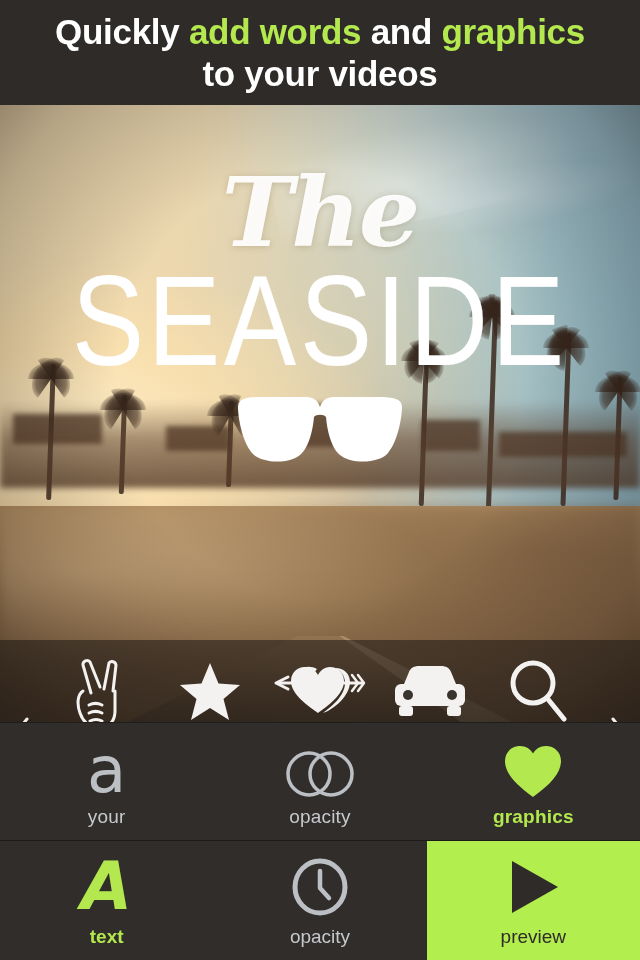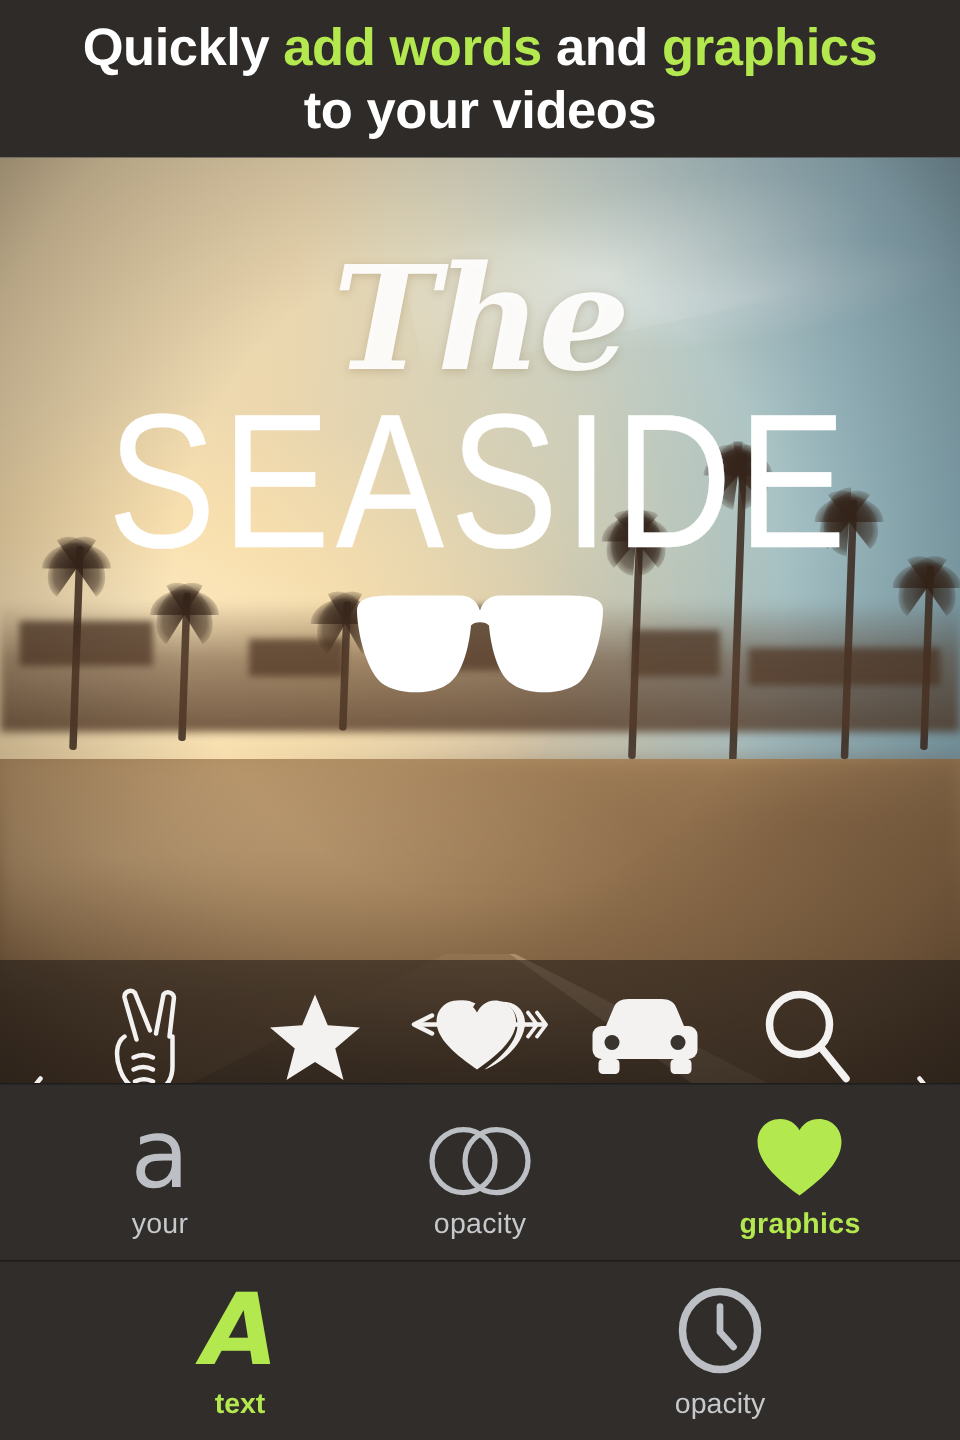--- a/index.html
+++ b/index.html
@@ -377,15 +377,23 @@
     <div class="mb-item">
       <div class="mb-ico">
         <svg width="56" height="58" viewBox="0 0 56 58" fill="none" stroke="#bcc0c4" stroke-width="5">
           <ellipse cx="28" cy="29" rx="25" ry="26"></ellipse>
           <path d="M28 13 V30 L37 40" stroke-width="4.5" stroke-linecap="round" stroke-linejoin="round"></path>
         </svg>
       </div>
       <div class="mb-lbl">opacity</div>
     </div>
 
+    <div class="mb-item preview">
+      <div class="mb-ico">
+        <svg width="58" height="58" viewBox="0 0 58 58">
+            <path d="M8 3 L54 29 L8 55 Z" fill="#2e2b29"></path>
+          </svg>
+      </div>
+      <div class="mb-lbl dark">preview</div>
+    </div>
   </div>
 
 </div>
 
 </body></html>

